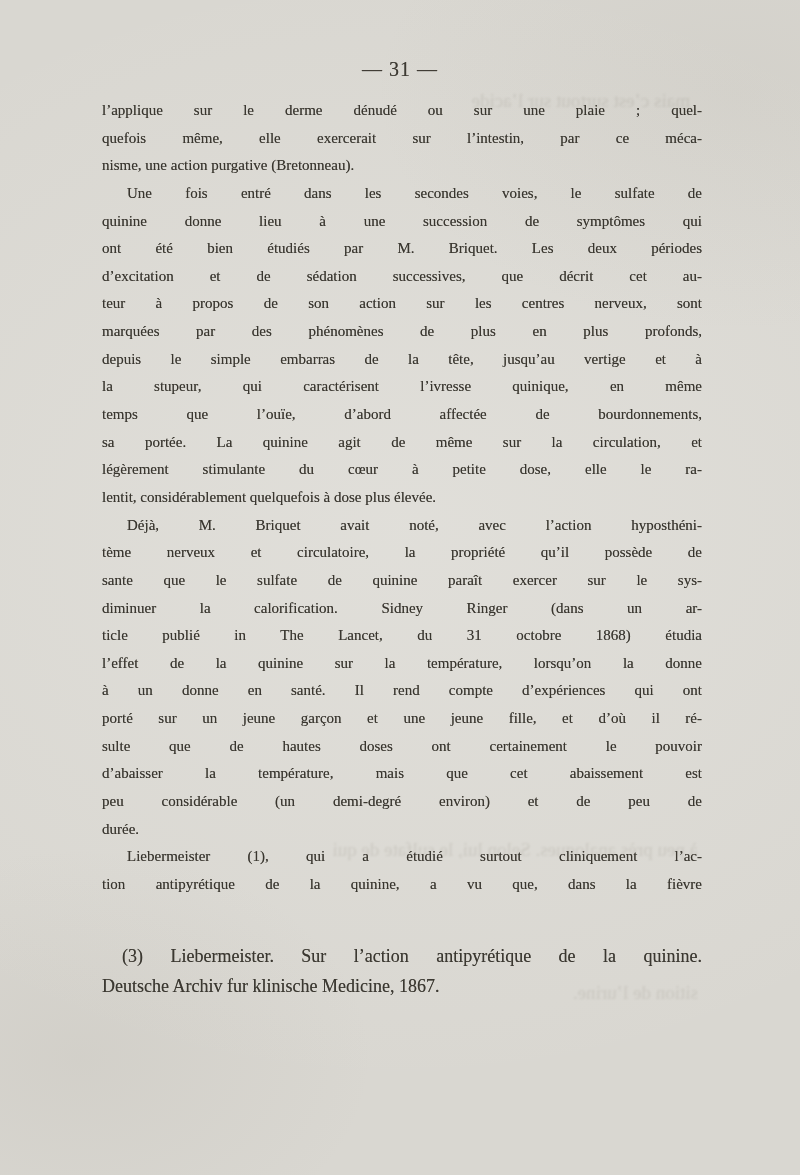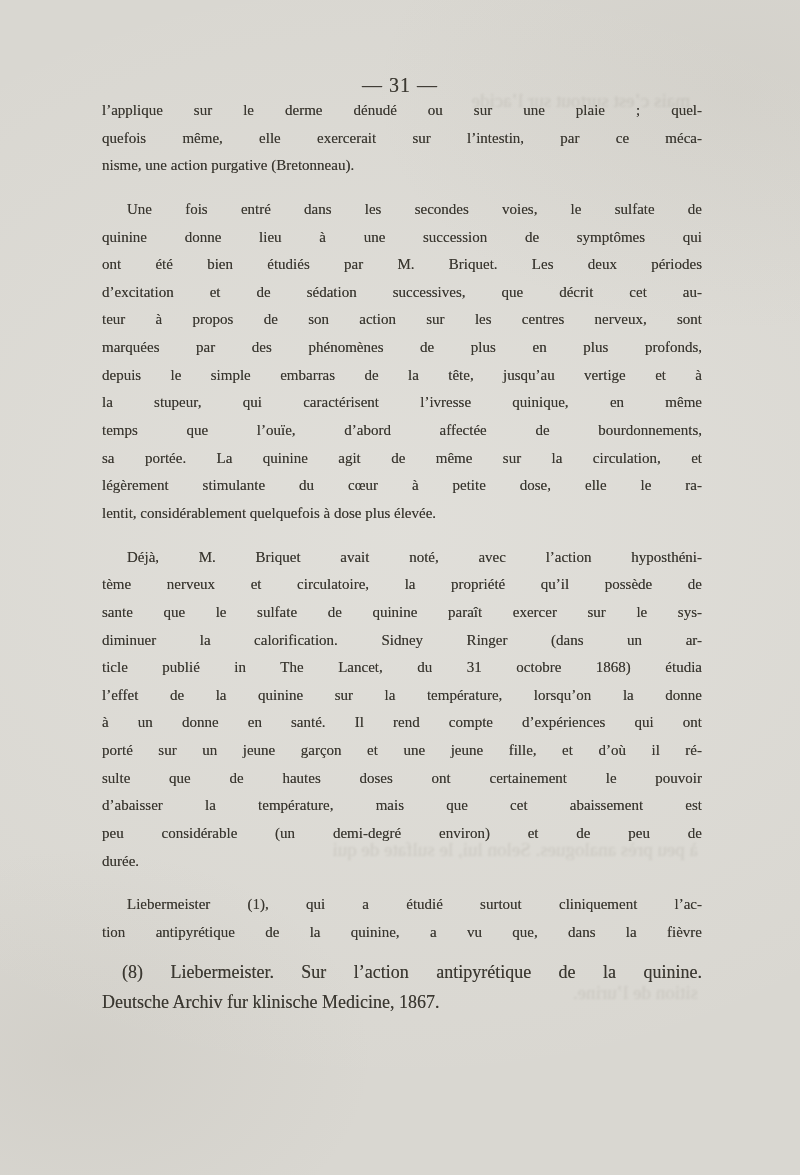--- a/index.html
+++ b/index.html
@@ -9,30 +9,30 @@
     font-family: "Liberation Serif", serif;
     background:
       radial-gradient(ellipse 420px 300px at 10% 90%, rgba(150,144,132,0.10), transparent 70%),
       radial-gradient(ellipse 520px 340px at 92% 8%, rgba(152,147,135,0.09), transparent 70%),
       radial-gradient(ellipse 900px 700px at 50% 45%, rgba(238,237,233,0.35), transparent 80%),
       #d9d7d1;
   }
   .page-number {
     position: absolute; top: 58px; left: 0; width: 800px;
     text-align: center; font-size: 20px; letter-spacing: 1px;
-    color: #3d3a33; text-shadow: 0 0 0.6px rgba(61,58,51,0.65); margin-top: 16px;
+    color: #3d3a33; text-shadow: 0 0 0.6px rgba(61,58,51,0.65);
   }
   .body-text {
     position: absolute; left: 102px; top: 97px; width: 600px;
     font-size: 15px; line-height: 27.65px;
     color: #39362f; text-shadow: 0 0 0.6px rgba(57,54,47,0.6);
   }
   .line { text-align: justify; text-align-last: justify; height: 27.65px; overflow: hidden; }
   .line.last { text-align-last: left; }
-  .line.indent { text-indent: 25px; margin-top: 16px; }
+  .line.indent { text-indent: 25px; }
   .it { }
   .footnote {
     position: absolute; left: 102px; top: 941px; width: 600px;
     font-size: 18px; line-height: 30px;
     color: #3b3831; text-shadow: 0 0 0.5px rgba(59,56,49,0.6);
   }
   .footnote .line { height: 30px; }
   .footnote .line.indent { text-indent: 20px; }
   .bleed {
     position: absolute; color: #756f62; opacity: 0.16;
@@ -71,19 +71,19 @@
     <div class="line"><span>porté sur un jeune garçon et une jeune fille, et d’où il ré-</span></div>
     <div class="line"><span>sulte que de hautes doses ont certainement le pouvoir</span></div>
     <div class="line"><span>d’abaisser la température, mais que cet abaissement est</span></div>
     <div class="line"><span>peu considérable (un demi-degré environ) et de peu de</span></div>
     <div class="line last"><span>durée.</span></div>
     <div class="line indent"><span>Liebermeister (1), qui a étudié surtout cliniquement l’ac-</span></div>
     <div class="line"><span>tion antipyrétique de la quinine, a vu que, dans la fièvre</span></div>
   </div>
 
 <div class="footnote">
-    <div class="line indent"><span>(8) Liebermeister. Sur l’action antipyrétique de la quinine.</span></div>
+    <div class="line indent"><span>(3) Liebermeister. Sur l’action antipyrétique de la quinine.</span></div>
     <div class="line last"><span>Deutsche Archiv fur klinische Medicine, 1867.</span></div>
   </div>
 
 <div class="bleed" style="left: 330px; top: 90px; width: 360px;">mais c’est surtout sur l’acide</div>
 <div class="bleed" style="left: 168px; top: 839px; width: 530px;">à peu près analogues. Selon lui, le sulfate de qui</div>
 <div class="bleed" style="left: 468px; top: 982px; width: 230px;">sition de l’urine.</div>
 
 </body></html>

